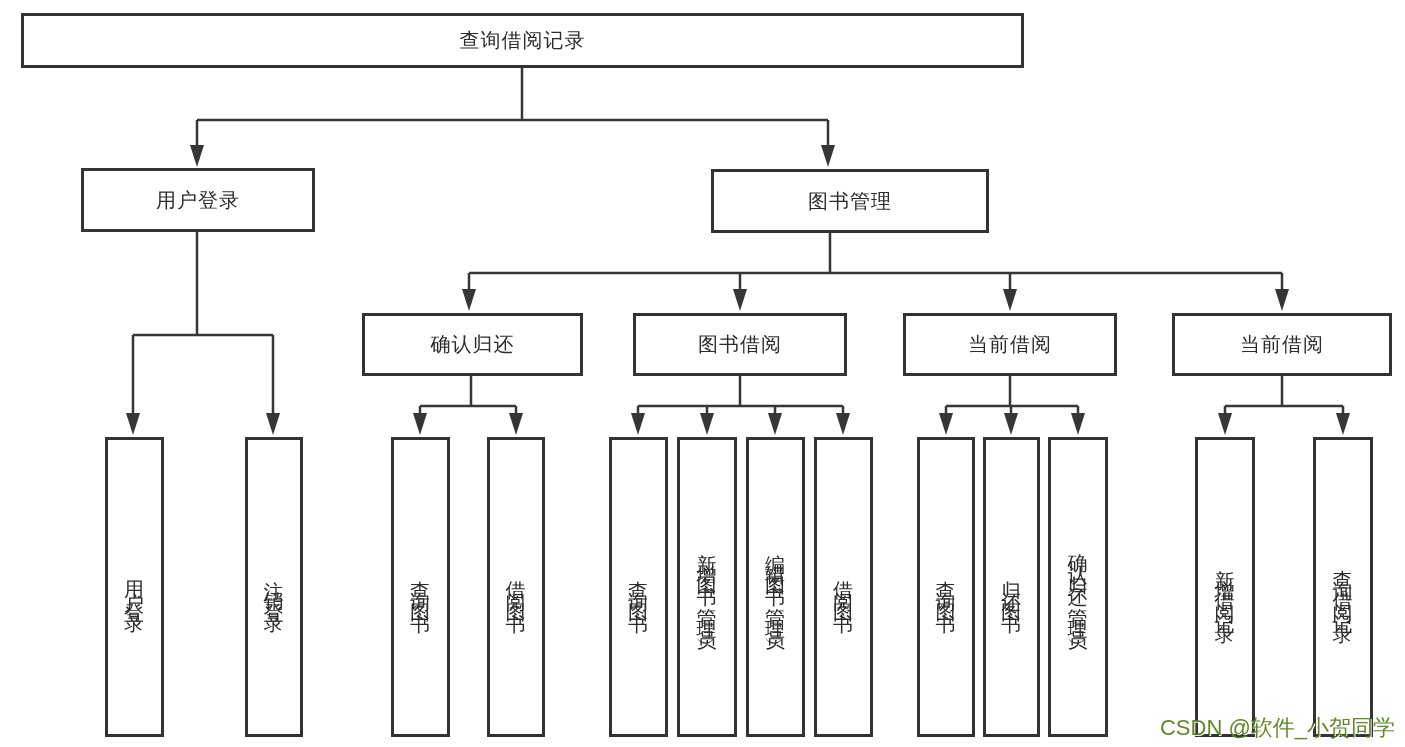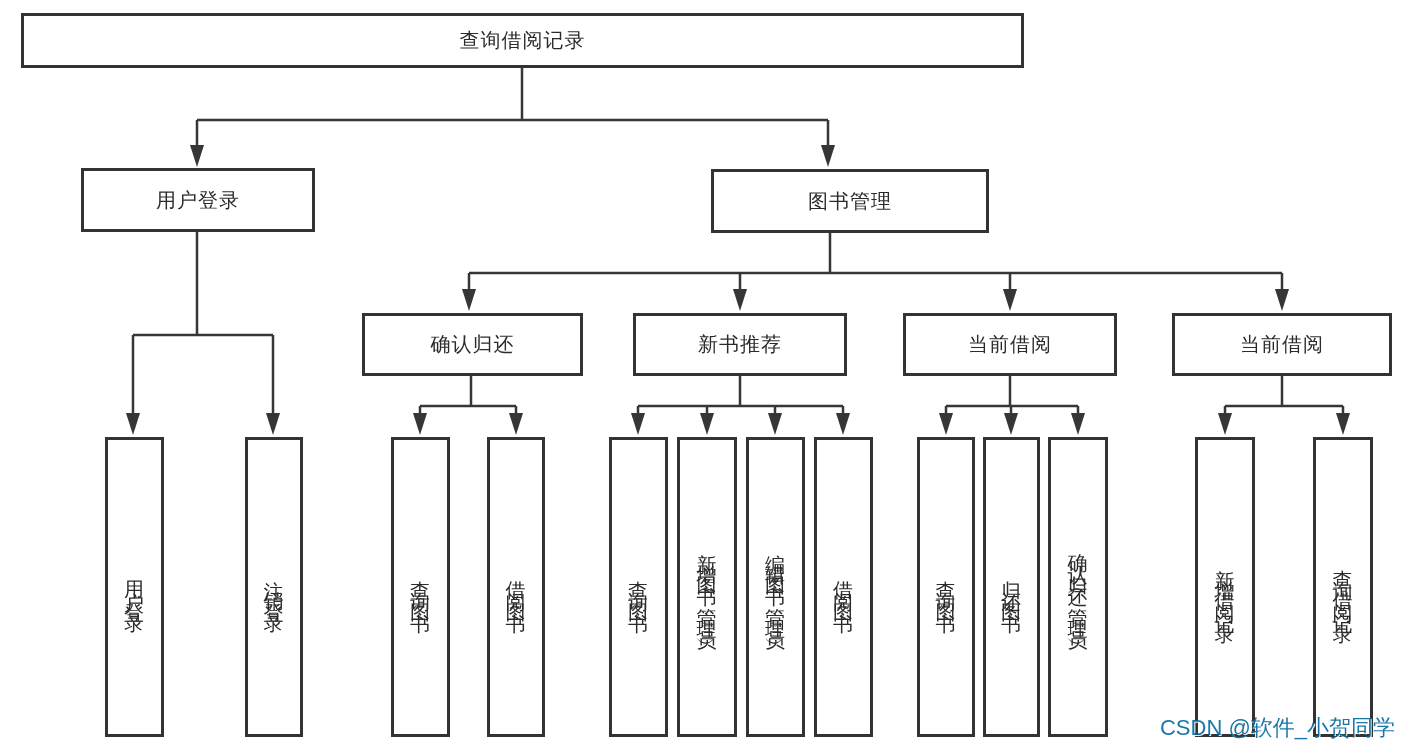--- a/index.html
+++ b/index.html
@@ -26,21 +26,21 @@
     color:#2b2b2b;
   }
   #connectors{position:absolute;left:0;top:0;pointer-events:none;}
   #connectors path{stroke:#363636;stroke-width:2.5;fill:none;}
   #connectors polygon{fill:#363636;stroke:none;}
   #watermark{
     position:absolute;
     top:713px;
     right:10px;
     font-size:22px;
-    color:#0369a1;
+    color:#4d7c0f;
     opacity:0.9;
     white-space:nowrap;
     text-shadow:1px 1px 0 #ffffff;
     z-index:5;
   }
 </style>
 </head>
 <body>
 
 <div id="stage">
@@ -80,21 +80,21 @@
     <polygon points="1218,413 1232,413 1225,435"></polygon>
     <polygon points="1336,413 1350,413 1343,435"></polygon>
   </svg>
 
   <div class="node" style="left:21px;top:13px;width:1003px;height:55px">查询借阅记录</div>
 
   <div class="node" style="left:81px;top:168px;width:234px;height:64px">用户登录</div>
   <div class="node" style="left:711px;top:169px;width:278px;height:64px">图书管理</div>
 
   <div class="node" style="left:362px;top:313px;width:221px;height:63px">确认归还</div>
-  <div class="node" style="left:633px;top:313px;width:214px;height:63px">新书推荐</div>
+  <div class="node" style="left:633px;top:313px;width:214px;height:63px">图书借阅</div>
   <div class="node" style="left:903px;top:313px;width:214px;height:63px">当前借阅</div>
   <div class="node" style="left:1172px;top:313px;width:220px;height:63px">当前借阅</div>
 
   <div class="node leaf" style="left:105px;top:437px;width:59px;height:300px">
     <span class="vtext">用户登录</span>
   </div>
   <div class="node leaf" style="left:245px;top:437px;width:58px;height:300px">
     <span class="vtext">注销登录</span>
   </div>
 

